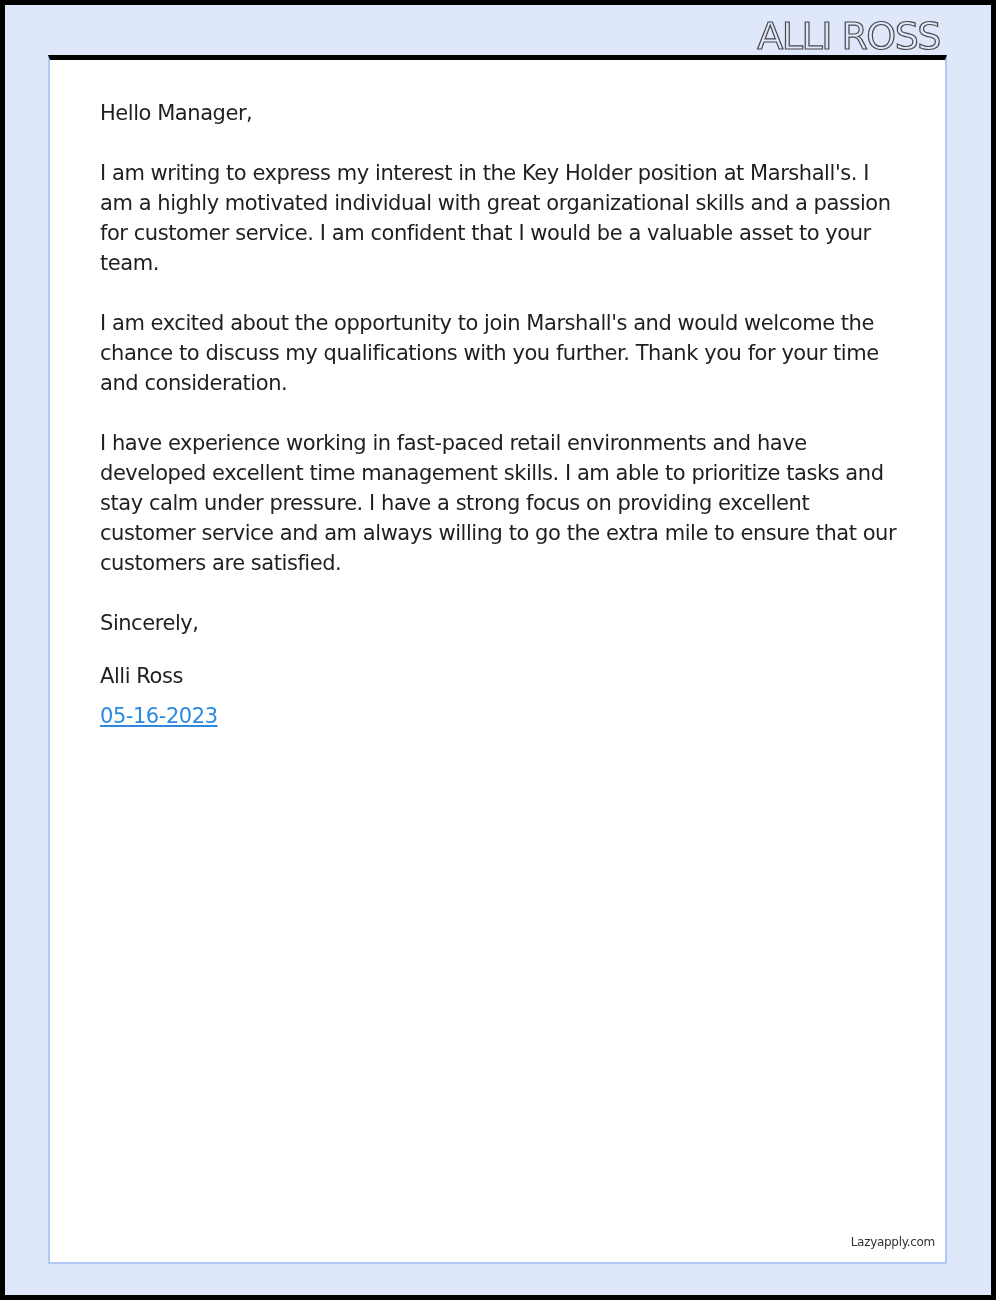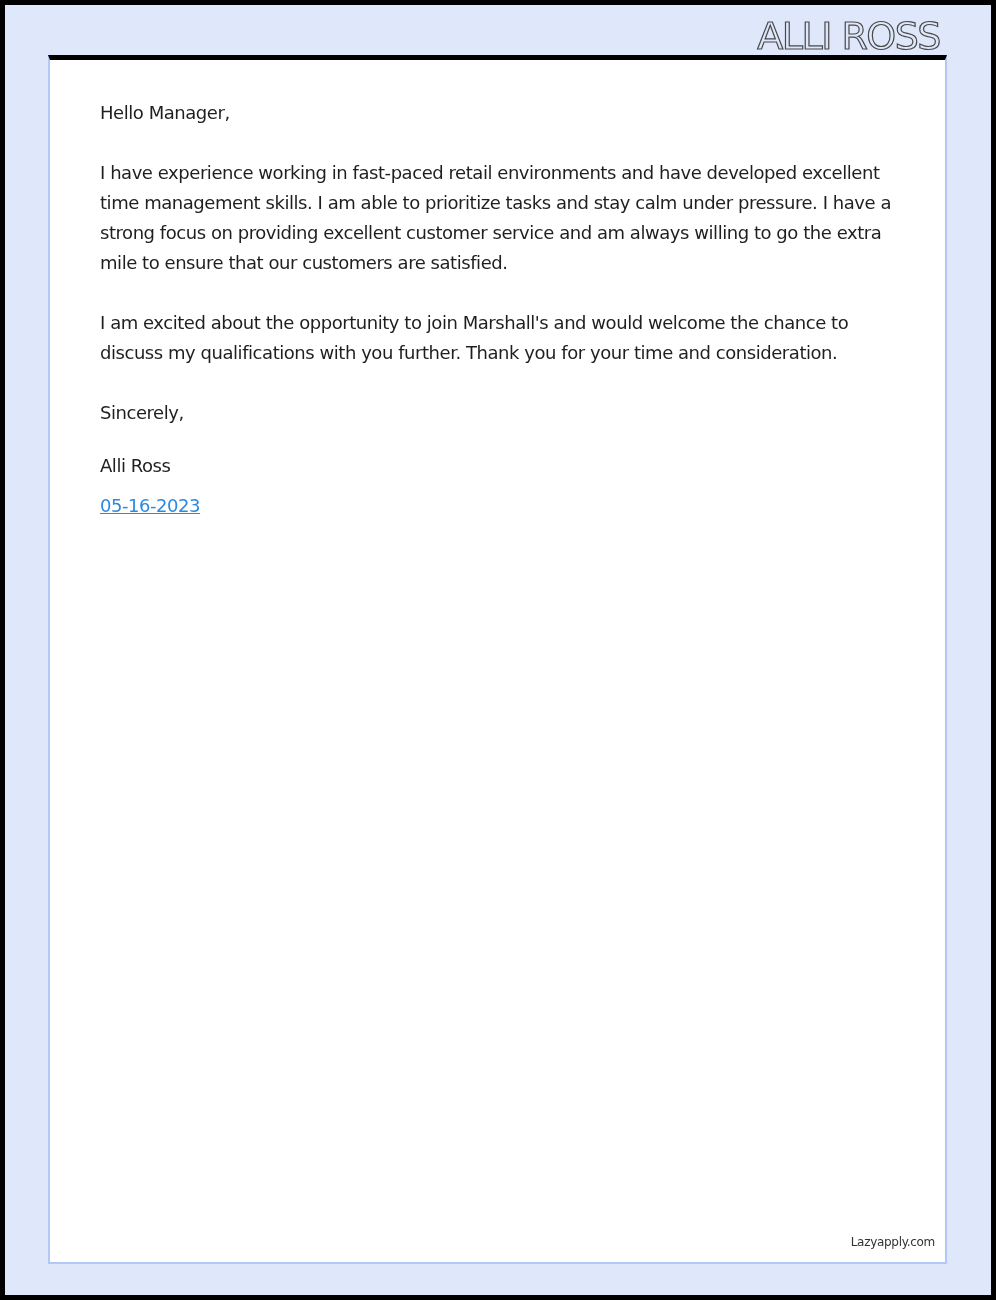--- a/index.html
+++ b/index.html
@@ -46,21 +46,21 @@
       border-bottom: 2px solid #b3c9f5;
       border-top: 5px solid #000000;
       box-sizing: content-box;
     }
     .letter {
       position: absolute;
       left: 50px;
       top: 38px;
       width: 800px;
       font-family: "DejaVu Sans", sans-serif;
-      font-size: 18px;
+      font-size: 21px;
       line-height: 30px;
       color: #1f1f1f;
       letter-spacing: -0.45px;
     }
     .letter p {
       margin: 0 0 30px 0;
     }
     .letter .signoff {
       margin-bottom: 23px;
     }
@@ -85,22 +85,23 @@
   </style>
 </head>
 <body>
 
 <div class="frame">
   <div class="name-header">ALLI ROSS</div>
 
   <div class="page">
     <div class="letter">
       <p>Hello Manager,</p>
+      <p>I am writing to express my interest in the Key Holder position at Marshall's. I am a highly motivated individual with great organizational skills and a passion for customer service. I am confident that I would be a valuable asset to your team.</p>
+      <p>I am excited about the opportunity to join Marshall's and would welcome the chance to discuss my qualifications with you further. Thank you for your time and consideration.</p>
       <p>I have experience working in fast-paced retail environments and have developed excellent time management skills. I am able to prioritize tasks and stay calm under pressure. I have a strong focus on providing excellent customer service and am always willing to go the extra mile to ensure that our customers are satisfied.</p>
-      <p>I am excited about the opportunity to join Marshall's and would welcome the chance to discuss my qualifications with you further. Thank you for your time and consideration.</p>
       <p class="signoff">Sincerely,</p>
       <p class="signer">Alli Ross</p>
       <p class="date">05-16-2023</p>
     </div>
 
     <div class="footer-brand">Lazyapply.com</div>
   </div>
 </div>
 
 </body></html>

